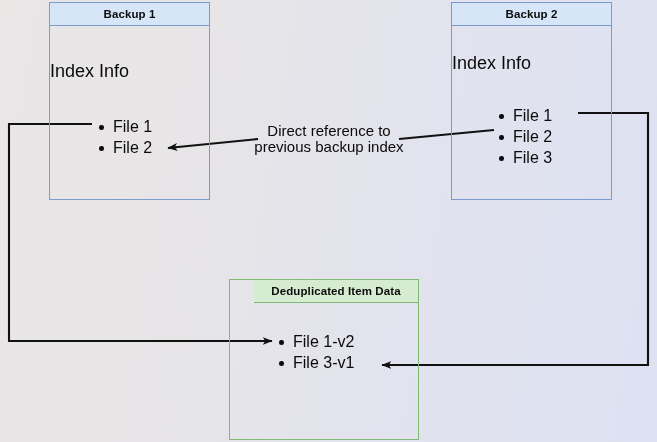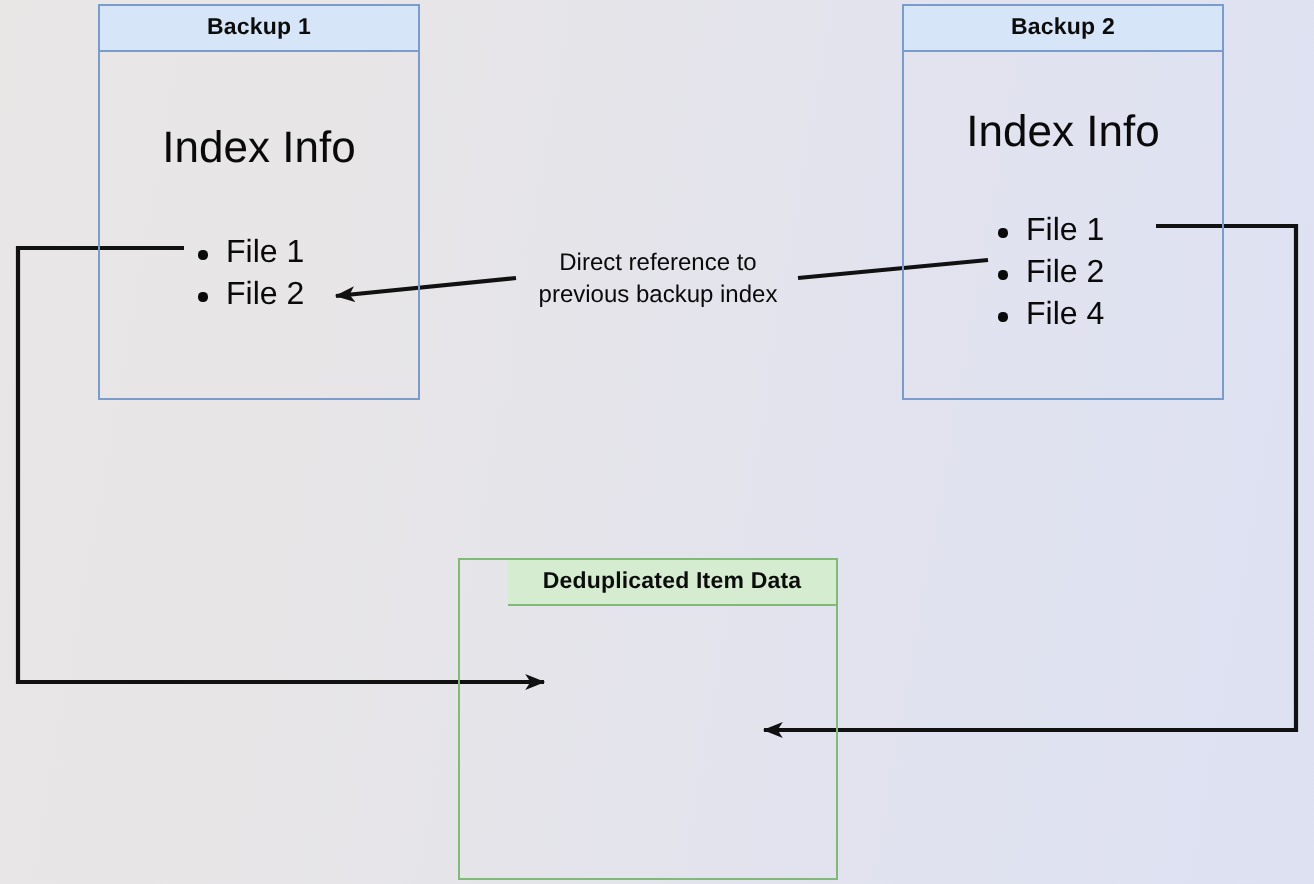--- a/index.html
+++ b/index.html
@@ -53,22 +53,22 @@
   }
   .box-header-green {
     background: #d6ecd1;
     border-bottom-color: #7fbb76;
     margin-left: 24px;
   }
   .box-title {
     position: absolute;
     left: 0;
     right: 0;
-    text-align: center;
-    font-size: 22px;
+    text-align: left;
+    font-size: 18px;
     color: #0a0a0a;
   }
   .bullet-list {
     position: absolute;
     margin: 0;
     padding: 0;
     list-style: none;
   }
   .bullet-list li {
     position: relative;
@@ -84,21 +84,21 @@
     left: 2px;
     top: 9px;
     width: 4.6px;
     height: 4.6px;
     border-radius: 50%;
     background: #0a0a0a;
   }
   .edge-label {
     position: absolute;
     text-align: center;
-    font-size: 12px;
+    font-size: 15px;
     line-height: 16px;
     color: #0a0a0a;
     white-space: pre-line;
   }
 </style>
 </head>
 <body>
 
 <div id="canvas">
 
@@ -130,28 +130,30 @@
   </div>
 
   <div class="box" style="left:451px; top:2px; width:161px; height:198px;">
     <div class="box-header">
       <span>Backup 2</span>
     </div>
     <div class="box-title" style="top:50px;">Index Info</div>
     <ul class="bullet-list" style="left:45px; top:102px;">
       <li>File 1</li>
       <li>File 2</li>
-      <li>File 4</li>
+      <li>File 3</li>
     </ul>
   </div>
 
   <div class="box box-green" style="left:229px; top:279px; width:190px; height:161px;">
     <div class="box-header box-header-green">
       <span>Deduplicated Item Data</span>
     </div>
     <ul class="bullet-list" style="left:47px; top:51px;">
+      <li>File 1-v2</li>
+      <li>File 3-v1</li>
     </ul>
   </div>
 
   <div class="edge-label" style="left:248px; top:123px; width:162px;">Direct reference to
 previous backup index</div>
 
 </div>
 
 </body></html>

